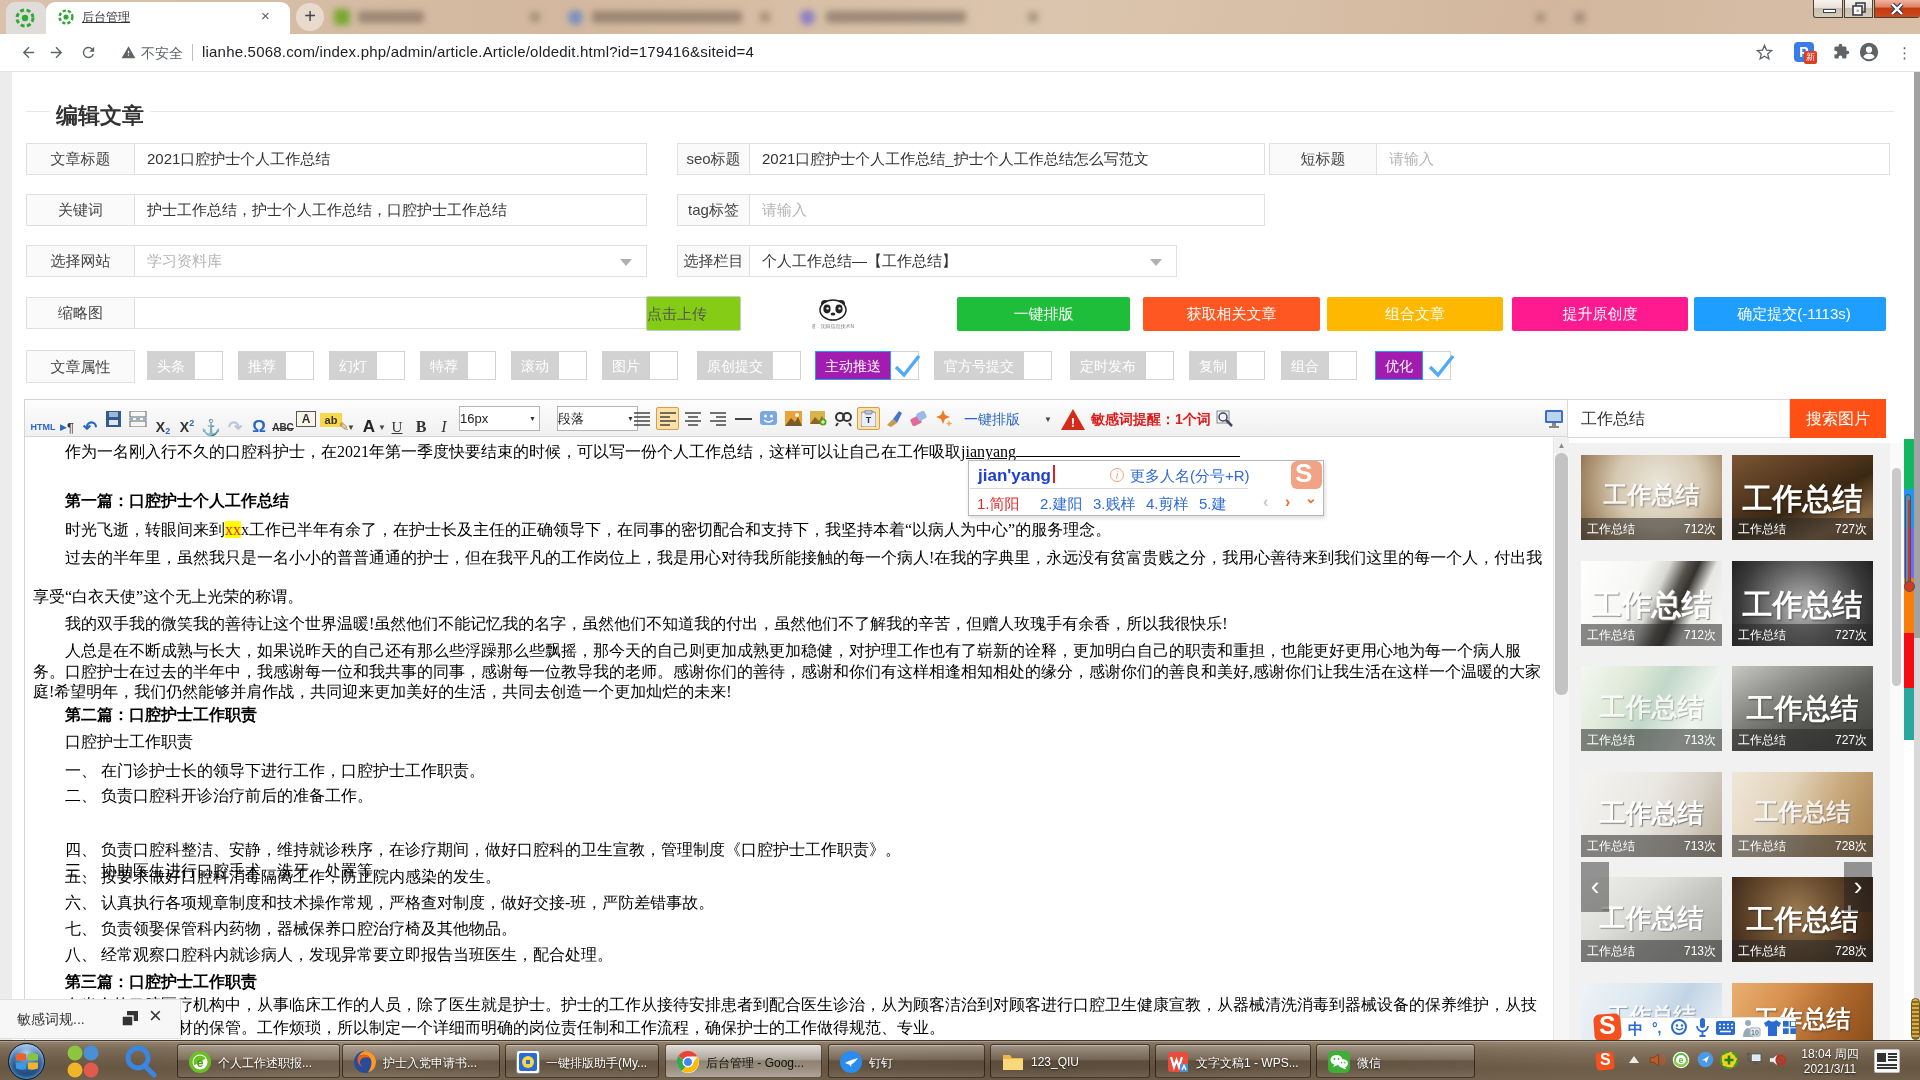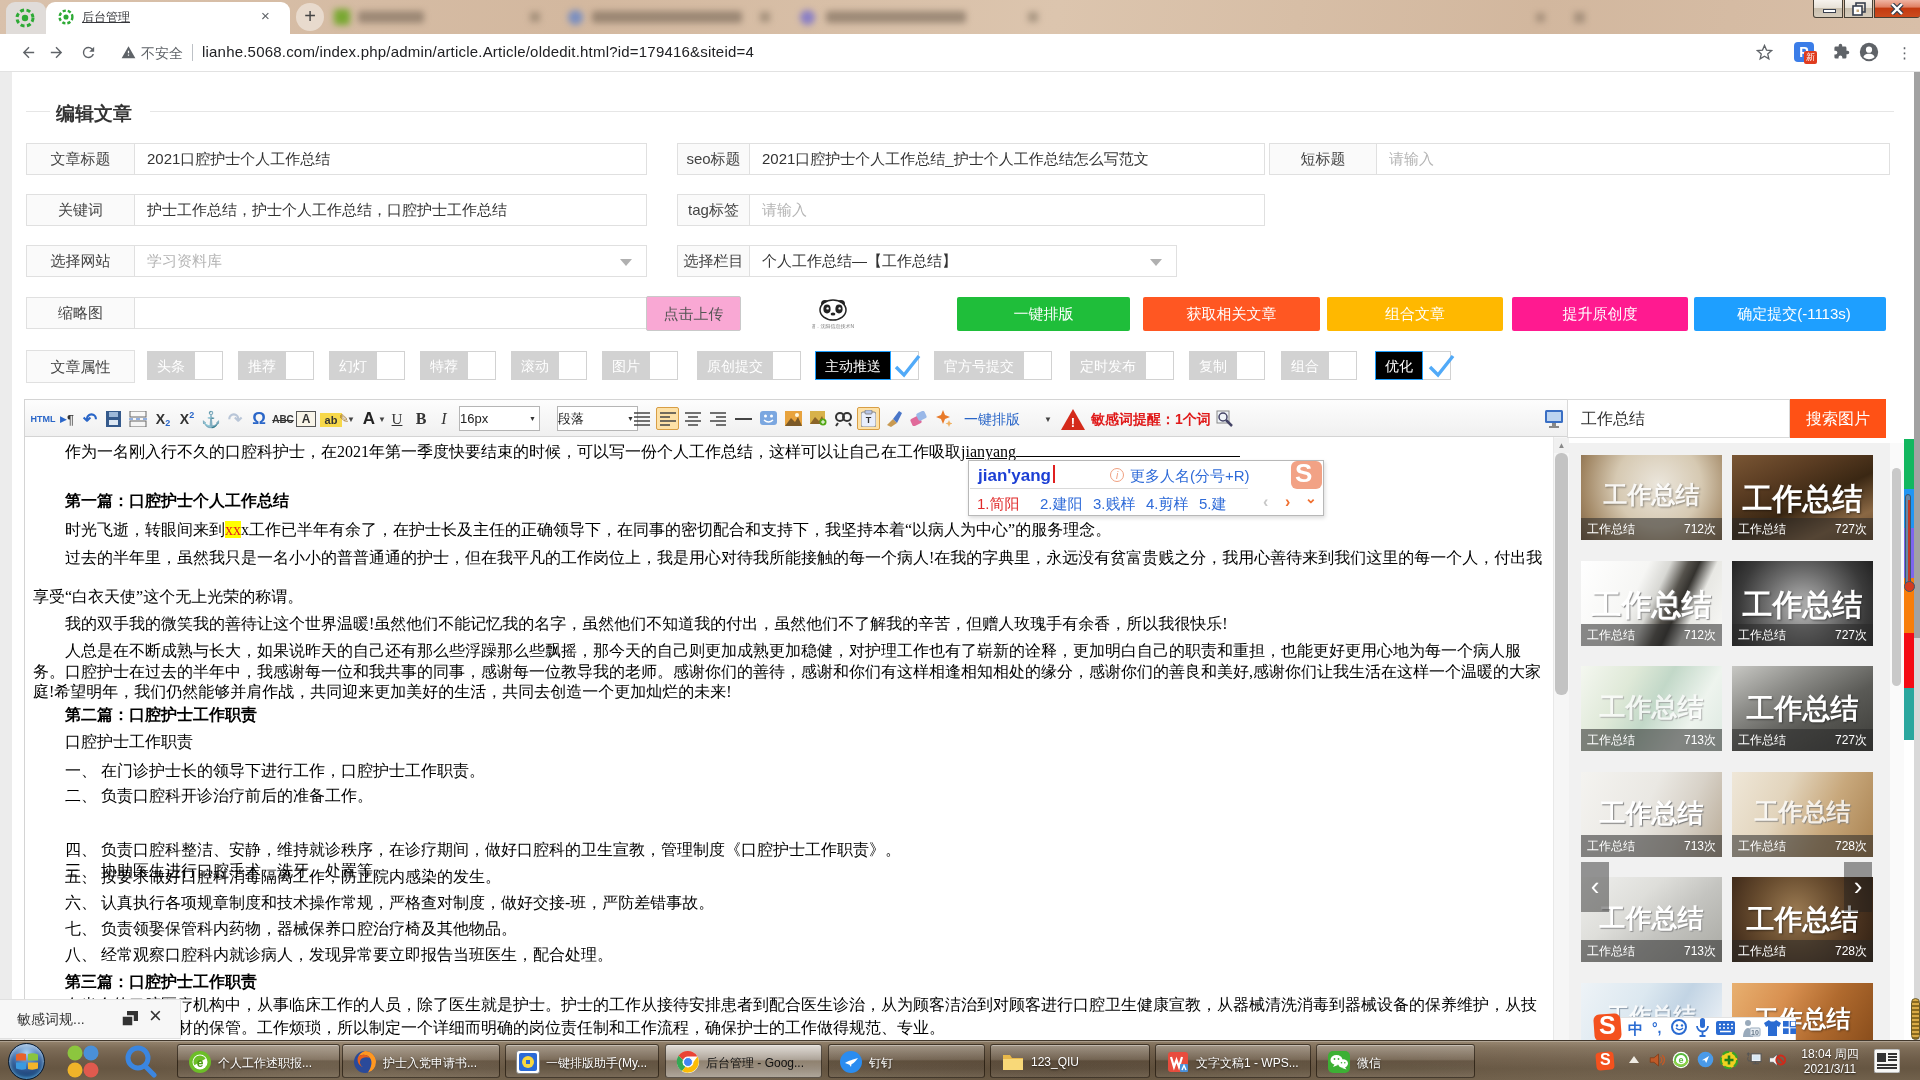--- a/index.html
+++ b/index.html
@@ -22,29 +22,29 @@
   .gicon { color:#5f6368; }
 
   
   .flabel { position:absolute; height:32px; background:#fafafa; border:1px solid #e0e0e0; color:#444; font-size:15px; text-align:center; line-height:30px; }
   .finput { position:absolute; height:32px; background:#fff; border:1px solid #e0e0e0; color:#333; font-size:15px; line-height:30px; padding-left:12px; white-space:nowrap; overflow:hidden; }
   .ph { color:#b5b5b5; }
   .cbtn { position:absolute; height:34px; color:#fff; font-size:15px; text-align:center; line-height:34px; border-radius:2px; }
   .tgl { position:absolute; height:29px; top:0; }
   .tgl .tl { float:left; height:29px; background:#d2d2d2; color:#fff; font-size:14px; line-height:29px; padding:0 9px; border:1px solid #d2d2d2; }
   .tgl .tc { float:left; height:29px; width:28px; background:#fff; border:1px solid #d2d2d2; border-left:none; }
-  .tgl.on .tl { background:#000000; border-color:#1e9fff; }
+  .tgl.on .tl { background:#a21caf; border-color:#1e9fff; }
 
   
   #edtoolbar { position:absolute; left:24px; top:399px; width:1545px; height:38px;
      background:linear-gradient(#fdfdfd,#f0f0f0); border:1px solid #d4d4d4; }
   #edbody { position:absolute; left:24px; top:437px; width:1530px; height:603px; background:#fff; border-left:1px solid #d4d4d4; overflow:hidden; }
   .ln { position:absolute; left:8px; white-space:nowrap; font-family:"Liberation Serif",serif; font-size:16px; color:#000; }
   .ti { padding-left:32px; }
-  .edico { position:absolute; top:0; height:38px; display:flex; align-items:center; justify-content:center; color:#333; }
+  .edico { position:absolute; top:8px; height:38px; display:flex; align-items:center; justify-content:center; color:#333; }
   .thumb { position:absolute; width:141px; height:85px; overflow:hidden; }
   .thumb .wm { position:absolute; left:0; right:0; top:24px; text-align:center; font-weight:bold; color:#fff; text-shadow:1px 1px 2px rgba(0,0,0,0.45); }
   .thumb .cap { position:absolute; left:0; right:0; bottom:0; height:22px; background:rgba(40,40,40,0.55); color:#fff; font-size:12px; line-height:22px; padding:0 6px; }
   .thumb .cap .n { float:right; }
 
   
   #taskbar { position:absolute; left:0; top:1040px; width:1920px; height:40px;
     background:radial-gradient(ellipse 300px 60px at 18% 30%, rgba(255,240,220,0.10), rgba(0,0,0,0) 70%),radial-gradient(ellipse 400px 70px at 55% 80%, rgba(40,25,10,0.18), rgba(0,0,0,0) 75%),radial-gradient(ellipse 350px 60px at 85% 25%, rgba(255,240,220,0.08), rgba(0,0,0,0) 70%),linear-gradient(#95846e 0%,#7e6d58 18%,#6f5e4a 45%,#665642 70%,#71614c 100%); box-shadow:inset 0 1px 0 rgba(255,255,255,0.25); border-top:1px solid #42382c; }
   .tbtn { position:absolute; top:3px; height:34px; border-radius:3px; border:1px solid rgba(25,15,5,0.65);
     background:linear-gradient(rgba(255,255,255,0.28),rgba(255,255,255,0.10) 45%,rgba(0,0,0,0.08) 50%,rgba(255,255,255,0.08));
@@ -128,21 +128,21 @@
         <circle cx="12" cy="9.5" r="3.4" fill="#fff"></circle>
         <path d="M12 14c-3.3 0-6 1.7-6 3.8A9.9 9.9 0 0 0 12 20a9.9 9.9 0 0 0 6-2.2c0-2.1-2.7-3.8-6-3.8z" fill="#fff"></path>
       </svg>
     <div class="abs" style="left:1897px;top:11px;font-size:15px;color:#5f6368;line-height:15px;">⋮</div>
   </div>
   <div id="pagewrap"></div>
   <div class="abs" style="left:0;top:72px;width:12px;height:968px;background:#ececec;"></div>
 
   <div class="abs" style="left:26px;top:111px;width:24px;height:1px;background:#e6e6e6;"></div>
   <div class="abs" style="left:150px;top:111px;width:1744px;height:1px;background:#e6e6e6;"></div>
-  <div class="abs" style="left:56px;top:101px;font-size:19px;font-weight:bold;color:#333;">编辑文章</div>
+  <div class="abs" style="left:56px;top:101px;font-size:22px;font-weight:bold;color:#333;">编辑文章</div>
 
   <div class="flabel" style="left:26px;top:143px;width:109px;">文章标题</div>
   <div class="finput" style="left:134px;top:143px;width:513px;">2021口腔护士个人工作总结</div>
   <div class="flabel" style="left:677px;top:143px;width:73px;">seo标题</div>
   <div class="finput" style="left:749px;top:143px;width:516px;">2021口腔护士个人工作总结_护士个人工作总结怎么写范文</div>
   <div class="flabel" style="left:1269px;top:143px;width:108px;">短标题</div>
   <div class="finput" style="left:1376px;top:143px;width:514px;"><span class="ph">请输入</span></div>
 
   <div class="flabel" style="left:26px;top:194px;width:109px;">关键词</div>
   <div class="finput" style="left:134px;top:194px;width:513px;">护士工作总结，护士个人工作总结，口腔护士工作总结</div>
@@ -155,21 +155,21 @@
         <path d="M0 0 L12 0 L6 7 Z" fill="#b0b0b0"></path>
       </svg></div>
   <div class="flabel" style="left:677px;top:245px;width:73px;">选择栏目</div>
   <div class="finput" style="left:749px;top:245px;width:428px;">个人工作总结—【工作总结】
     <svg class="abs" style="right:14px;top:13px" width="12" height="8" viewBox="0 0 12 8">
         <path d="M0 0 L12 0 L6 7 Z" fill="#b0b0b0"></path>
       </svg></div>
 
   <div class="flabel" style="left:26px;top:297px;width:109px;">缩略图</div>
   <div class="finput" style="left:134px;top:297px;width:513px;"></div>
-  <div class="abs" style="left:646px;top:296px;width:95px;height:35px;background:#f9a8d4;border:1px solid #c9c9c9;border-radius:2px;color:#555;font-size:15px;text-align:center;line-height:33px;">点击上传</div>
+  <div class="abs" style="left:646px;top:296px;width:95px;height:35px;background:#84cc16;border:1px solid #c9c9c9;border-radius:2px;color:#555;font-size:15px;text-align:left;line-height:33px;">点击上传</div>
 
   <svg class="abs" style="left:812px;top:297px" width="42" height="34" viewBox="0 0 42 34">
     <circle cx="13" cy="7" r="4" fill="#222"></circle>
       <circle cx="29" cy="7" r="4" fill="#222"></circle>
     <ellipse cx="21" cy="13" rx="13" ry="10" fill="#fff" stroke="#222" stroke-width="1.5"></ellipse>
     <ellipse cx="15" cy="12" rx="3.6" ry="4.4" fill="#222"></ellipse>
       <ellipse cx="27" cy="12" rx="3.6" ry="4.4" fill="#222"></ellipse>
     <circle cx="15.6" cy="11.4" r="1.2" fill="#fff"></circle>
       <circle cx="27.6" cy="11.4" r="1.2" fill="#fff"></circle>
     <ellipse cx="21" cy="17" rx="2.4" ry="1.6" fill="#222"></ellipse>

